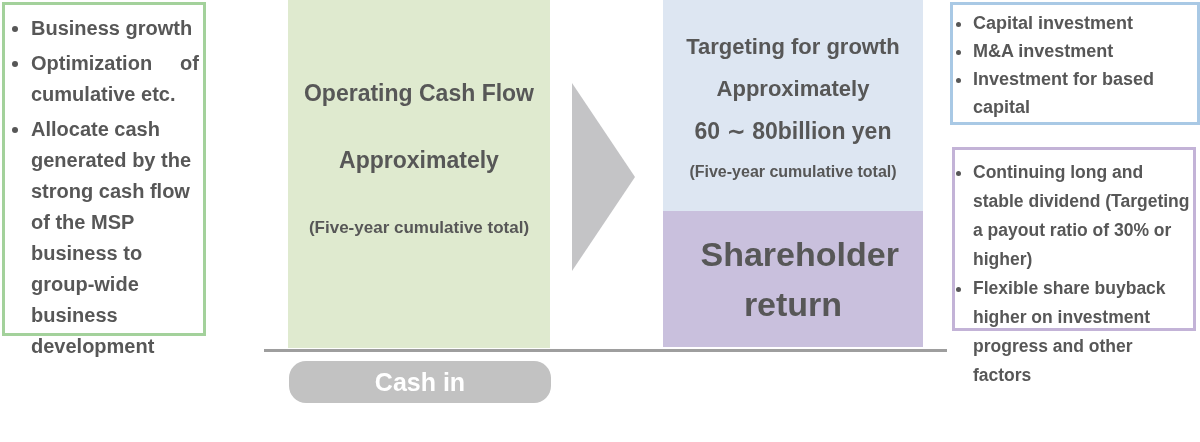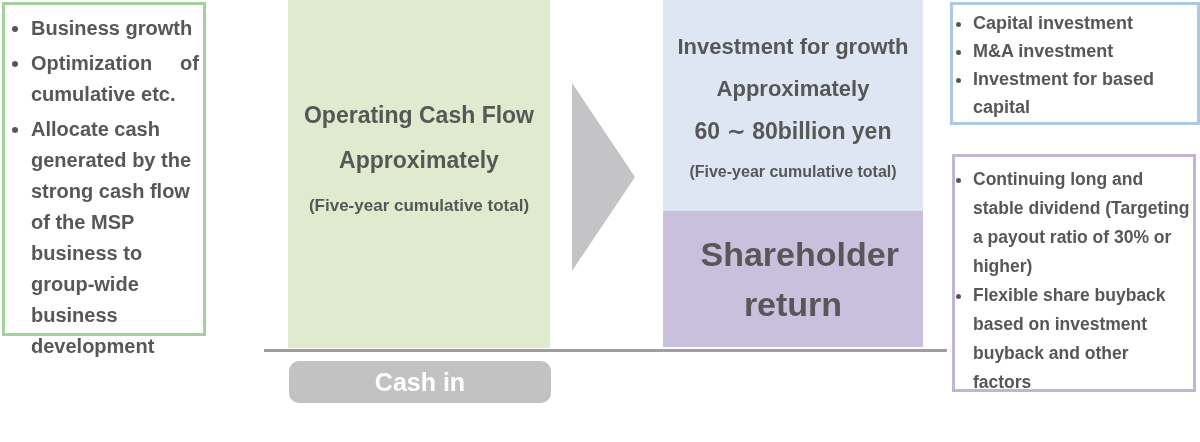--- a/index.html
+++ b/index.html
@@ -16,20 +16,21 @@
   }
   .left-note ul { list-style:disc outside; padding-left:20px; }
   .left-note li { font-size:20px; line-height:31px; margin-bottom:4px; }
   .left-note li:nth-child(2) { text-align:justify; text-justify:inter-character; }
   
   .cashflow-box {
     position:absolute; left:288px; top:0; width:262px; height:348px;
     background:#dfeacf; display:flex; flex-direction:column;
     align-items:center; justify-content:center; text-align:center;
     padding-bottom:30px;
+    gap:22px;
   }
   .cashflow-box .t1 { font-size:23px; }
   .cashflow-box .t2 { font-size:23px; margin-top:18px; }
   .cashflow-box .t3 { font-size:24px; margin-top:17px; }
   .cashflow-box .t4 { font-size:17px; margin-top:22px; }
   
   .arrow {
     position:absolute; left:572px; top:83px; width:0; height:0;
     border-top:94px solid transparent; border-bottom:94px solid transparent;
     border-left:63px solid #c4c4c6;
@@ -53,33 +54,33 @@
   }
   .share-box span { display:inline-block; width:185px; font-size:34px; line-height:50px; }
   
   .detail-top {
     position:absolute; left:950px; top:2px; width:250px; height:123px;
     border:3px solid #a9c9e5; background:#ffffff; padding:4px 2px 0 4px;
   }
   .detail-top ul { list-style:disc outside; padding-left:16px; }
   .detail-top li { font-size:18px; line-height:28px; }
   .detail-bottom {
-    position:absolute; left:952px; top:154px; width:244px; height:238px;
+    position:absolute; left:952px; top:147px; width:244px; height:184px;
     border:3px solid #c3b3d7; background:#ffffff; padding:8px 2px 0 4px;
   }
   .detail-bottom ul { list-style:disc outside; padding-left:14px; }
   .detail-bottom li { font-size:17.5px; line-height:29px; }
   
   .baseline {
     position:absolute; left:264px; top:349px; width:683px; height:3px;
     background:#9e9e9e;
   }
   .cash-btn {
     position:absolute; top:361px; width:262px; height:42px;
-    background:#c2c2c2; border-radius:10px; color:#ffffff;
+    background:#c2c2c2; border-radius:17px; color:#ffffff;
     font-size:25px; display:flex; align-items:center; justify-content:center;
   }
   .cash-in  { left:289px; }
   .cash-out { left:662px; }
 </style>
 </head>
 <body>
 
 <div class="canvas">
 
@@ -93,41 +94,41 @@
 
   <div class="cashflow-box">
     <div class="t1">Operating Cash Flow</div>
     <div class="t2">Approximately</div>
     <div class="t4">(Five-year cumulative total)</div>
   </div>
 
   <div class="arrow"></div>
 
   <div class="invest-box">
-    <div class="t1">Investment for growth</div>
+    <div class="t1">Targeting for growth</div>
     <div class="t2">Approximately</div>
     <div class="t3">60 ∼ 80billion yen</div>
     <div class="t4">(Five-year cumulative total)</div>
   </div>
 
   <div class="share-box">
     <span>Shareholder return</span>
   </div>
 
   <div class="detail-top">
     <ul>
       <li>Capital investment</li>
       <li>M&amp;A investment</li>
       <li>Investment for based capital</li>
     </ul>
   </div>
 
   <div class="detail-bottom">
     <ul>
       <li>Continuing long and stable dividend (Targeting a payout ratio of 30% or higher)</li>
-      <li>Flexible share buyback based on investment buyback and other factors</li>
+      <li>Flexible share buyback higher on investment progress and other factors</li>
     </ul>
   </div>
 
   <div class="baseline"></div>
   <div class="cash-btn cash-in">Cash in</div>
 
 </div>
 
 </body></html>

